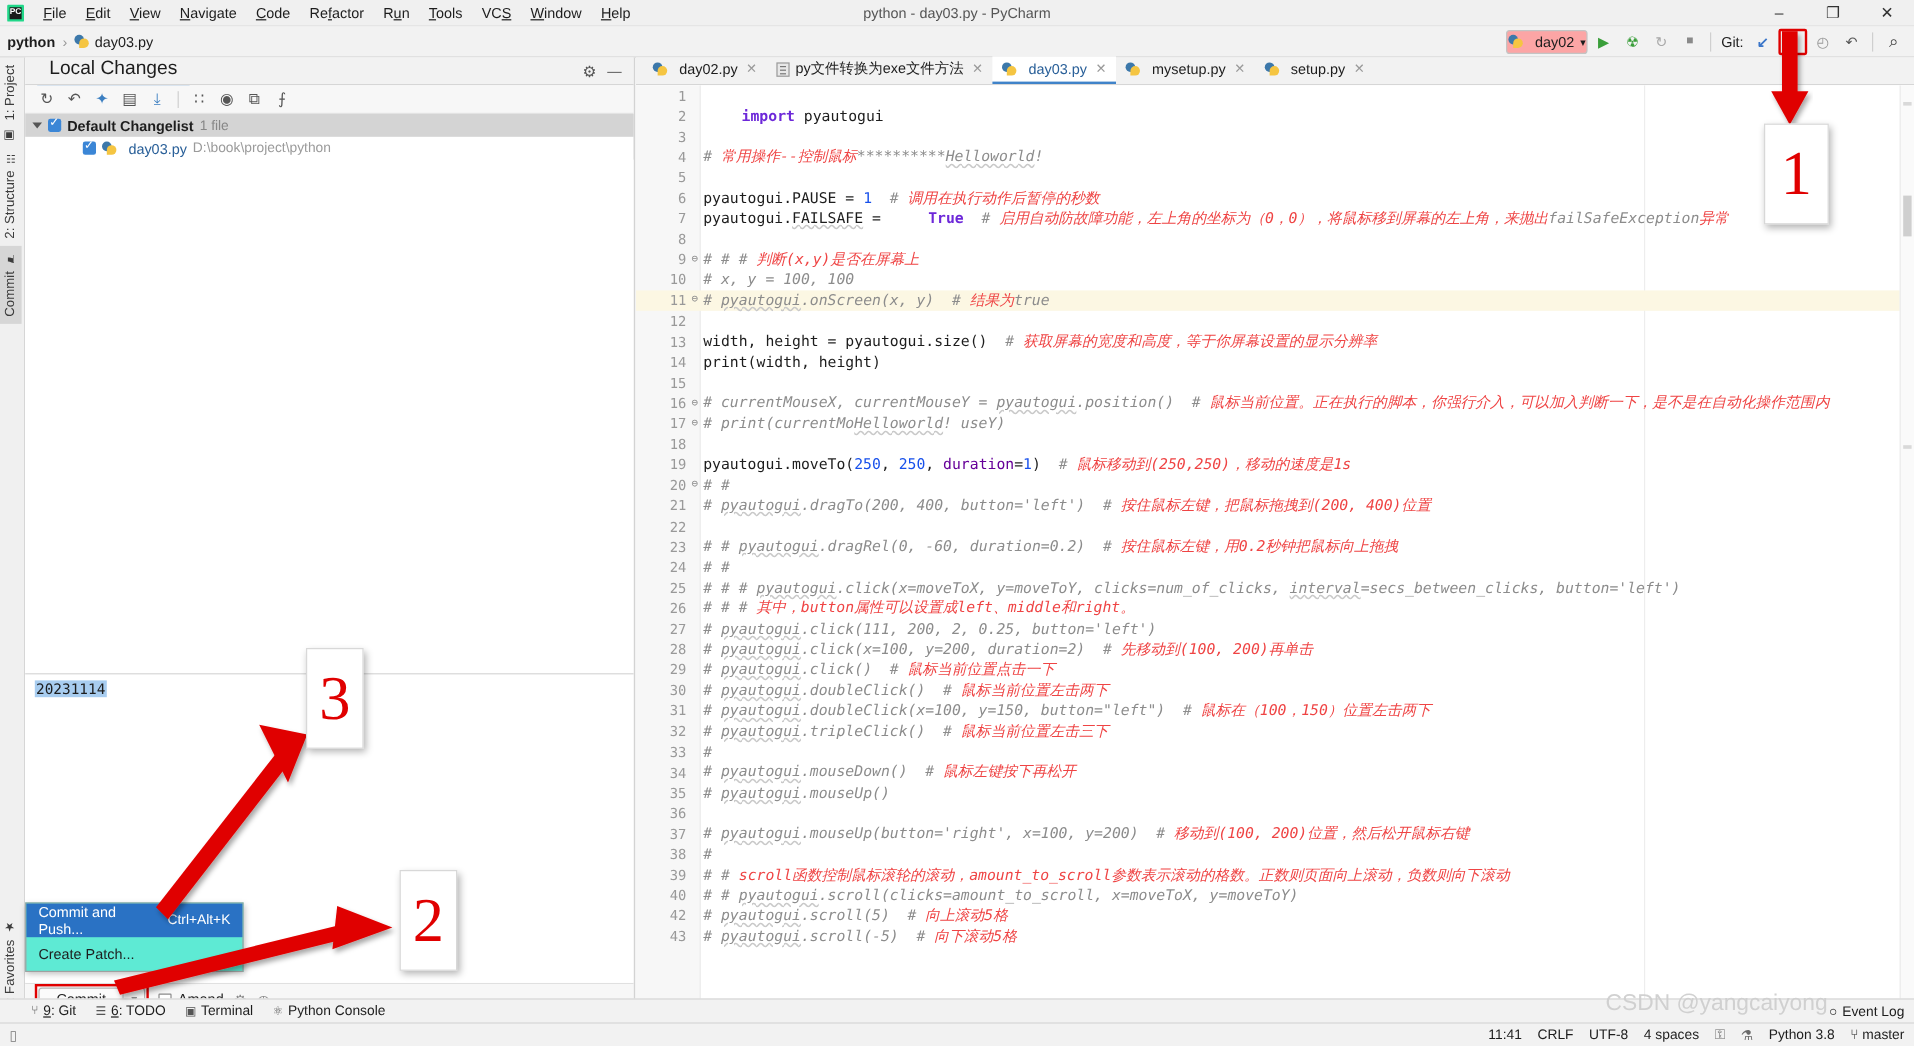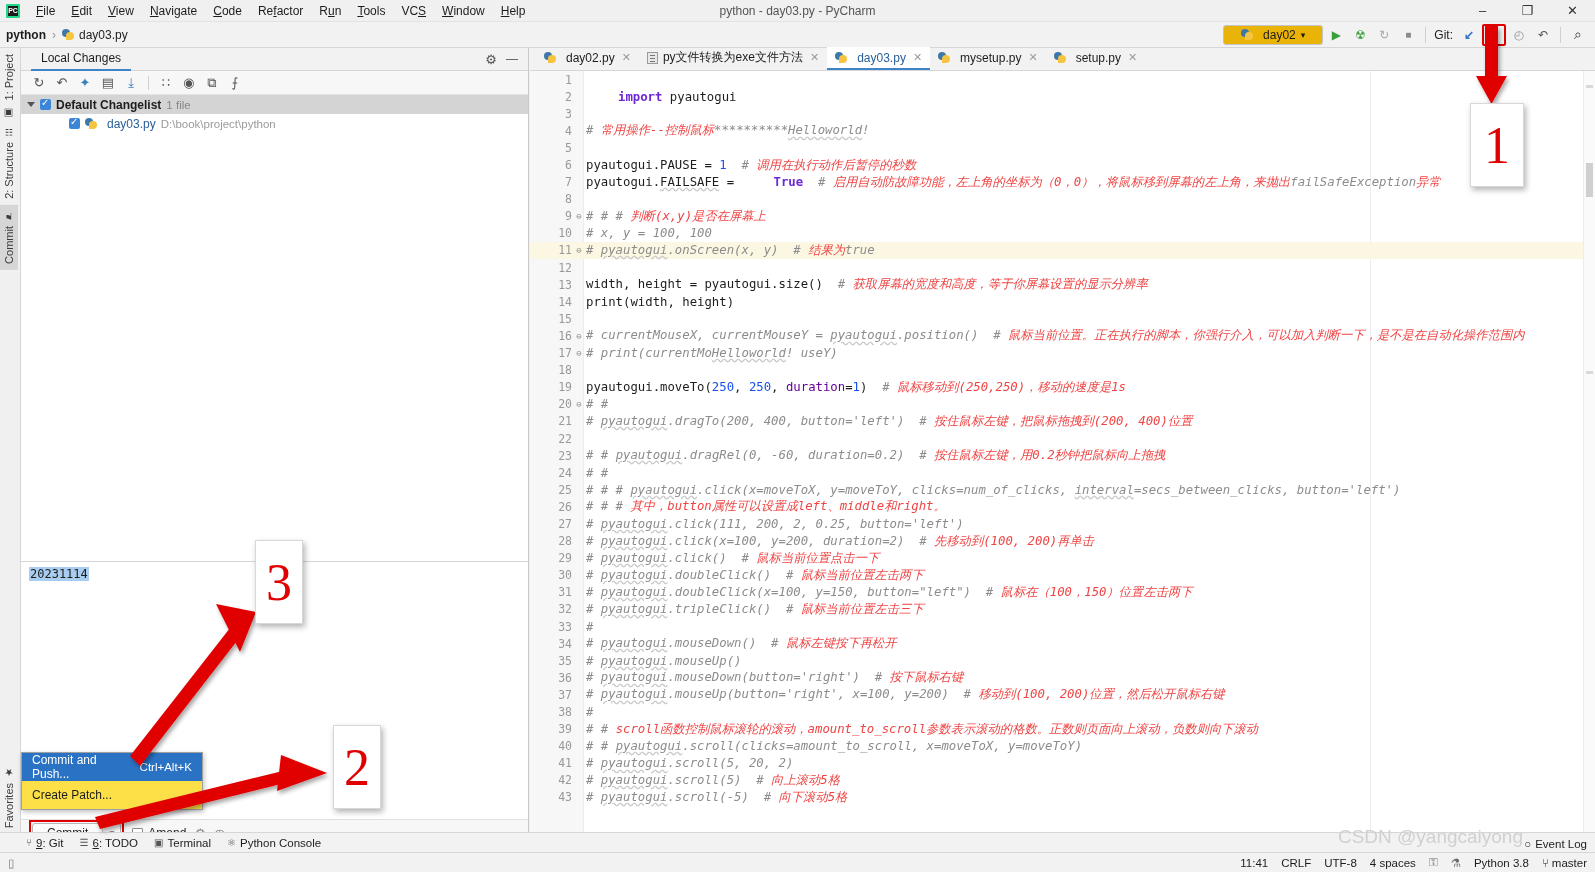--- a/index.html
+++ b/index.html
@@ -49,22 +49,22 @@
   .pyfile-ico:before {
     content:""; position:absolute; left:0; top:1px; width:8px; height:8px;
     border-radius:50% 50% 0 50%; background:#3c78aa;
   }
   .pyfile-ico:after {
     content:""; position:absolute; left:4px; top:4px; width:8px; height:8px;
     border-radius:50% 50% 50% 0; background:#f5c542;
   }
   .tb-right { margin-left:auto; display:flex; align-items:center; gap:2px; }
   .run-config {
-    display:flex; align-items:center; gap:5px; height:20px; padding:0 17px;
-    border:1px solid #c4c4c4; border-radius:3px; background:#eab308; font-size:12px;
+    display:flex; align-items:center; gap:5px; height:20px; padding:0 1px;
+    border:1px solid #c4c4c4; border-radius:3px; background:#fca5a5; font-size:12px;
   }
   .tb-btn {
     width:22px; height:20px; display:flex; align-items:center; justify-content:center;
     font-size:12px; border-radius:3px;
   }
   .tb-sep { width:1px; height:16px; background:#cfcfcf; margin:0 4px; }
   .git-label { font-size:12px; color:#1d1d1d; margin:0 3px 0 2px; }
   .checkmark-hl {
     border:2px solid #e00000; border-radius:2px; padding:0;
     width:24px; height:22px; display:flex; align-items:center; justify-content:center;
@@ -87,21 +87,21 @@
   
   .leftpanel {
     position:absolute; left:21px; top:48px; width:508px; bottom:26px;
     background:#fff; border-right:1px solid #c9c9c9; display:flex; flex-direction:column;
   }
   .lp-header {
     height:23px; display:flex; align-items:center; border-bottom:1px solid #d6d6d6;
     background:#f2f2f2; padding-left:10px;
   }
   .lp-tab {
-    font-size:12px; padding:3px 10px 4px; border-bottom:2px solid #4083c9; color:#1d1d1d;
+    font-size:16px; padding:3px 10px 4px; border-bottom:2px solid #4083c9; color:#1d1d1d;
   }
   .lp-hdr-right { margin-left:auto; display:flex; align-items:center; gap:9px; padding-right:10px; color:#555; }
   .lp-toolbar {
     height:24px; display:flex; align-items:center; gap:3px;
     padding-left:8px; background:#f7f7f7; border-bottom:1px solid #e3e3e3;
   }
   .lp-ic {
     width:20px; height:20px; display:flex; align-items:center; justify-content:center;
     font-size:13px; color:#3c7fc1; border-radius:2px;
   }
@@ -146,21 +146,21 @@
   .commit-btn .arw {
     width:18px; height:100%; border-left:1px solid #c9c9c9;
     display:flex; align-items:center; justify-content:center; font-size:8px;
   }
   .amend { display:flex; align-items:center; gap:5px; font-size:12px; }
   .cbx-empty { width:11px; height:11px; border:1px solid #8a8a8a; background:#fff; border-radius:1px; }
 
   
   .popup {
     position:absolute; left:21px; bottom:62px; width:182px;
-    background:#fde047; border:1px solid #a0a0a0; box-shadow:1px 2px 5px rgba(0,0,0,.25); z-index:25;
+    background:#5eead4; border:1px solid #a0a0a0; box-shadow:1px 2px 5px rgba(0,0,0,.25); z-index:25;
   }
   .popup-item {
     height:28px; display:flex; align-items:center; padding:0 10px; font-size:12px; gap:10px;
   }
   .popup-item.sel { background:#2a72c4; color:#fff; }
   .popup-item .sc { margin-left:auto; font-size:11.5px; }
 
   
   .editor { position:absolute; left:530px; top:48px; right:0; bottom:26px; background:#fff; }
   .tabbar {
@@ -594,46 +594,40 @@
             <span class="ln-code"><span class="cmt"># <span class="sq">pyautogui</span>.mouseDown()  # </span><span class="cmtcn">鼠标左键按下再松开</span></span>
           </div>
           <div class="ln-row">
             <span class="ln-num">35</span>
             <span class="ln-fold"></span>
             <span class="ln-code"><span class="cmt"># <span class="sq">pyautogui</span>.mouseUp()</span></span>
           </div>
           <div class="ln-row">
             <span class="ln-num">36</span>
             <span class="ln-fold"></span>
-            <span class="ln-code"><span class="cmt"># <span class="sq">pyautogui</span>.mouseDown(button='right')  # </span><span class="cmtcn">按下鼠标右键</span></span>
           </div>
           <div class="ln-row">
             <span class="ln-num">37</span>
             <span class="ln-fold"></span>
             <span class="ln-code"><span class="cmt"># <span class="sq">pyautogui</span>.mouseUp(button='right', x=100, y=200)  # </span><span class="cmtcn">移动到(100, 200)位置，然后松开鼠标右键</span></span>
           </div>
           <div class="ln-row">
             <span class="ln-num">38</span>
             <span class="ln-fold"></span>
             <span class="ln-code"><span class="cmt">#</span></span>
           </div>
           <div class="ln-row">
             <span class="ln-num">39</span>
             <span class="ln-fold"></span>
             <span class="ln-code"><span class="cmt"># # </span><span class="cmtcn">scroll函数控制鼠标滚轮的滚动，amount_to_scroll参数表示滚动的格数。正数则页面向上滚动，负数则向下滚动</span></span>
           </div>
           <div class="ln-row">
             <span class="ln-num">40</span>
             <span class="ln-fold"></span>
             <span class="ln-code"><span class="cmt"># # <span class="sq">pyautogui</span>.scroll(clicks=amount_to_scroll, x=moveToX, y=moveToY)</span></span>
-          </div>
-          <div class="ln-row">
-            <span class="ln-num">41</span>
-            <span class="ln-fold"></span>
-            <span class="ln-code"><span class="cmt"># <span class="sq">pyautogui</span>.scroll(5, 20, 2)</span></span>
           </div>
           <div class="ln-row">
             <span class="ln-num">42</span>
             <span class="ln-fold"></span>
             <span class="ln-code"><span class="cmt"># <span class="sq">pyautogui</span>.scroll(5)  # </span><span class="cmtcn">向上滚动5格</span></span>
           </div>
           <div class="ln-row">
             <span class="ln-num">43</span>
             <span class="ln-fold"></span>
             <span class="ln-code"><span class="cmt"># <span class="sq">pyautogui</span>.scroll(-5)  # </span><span class="cmtcn">向下滚动5格</span></span>

